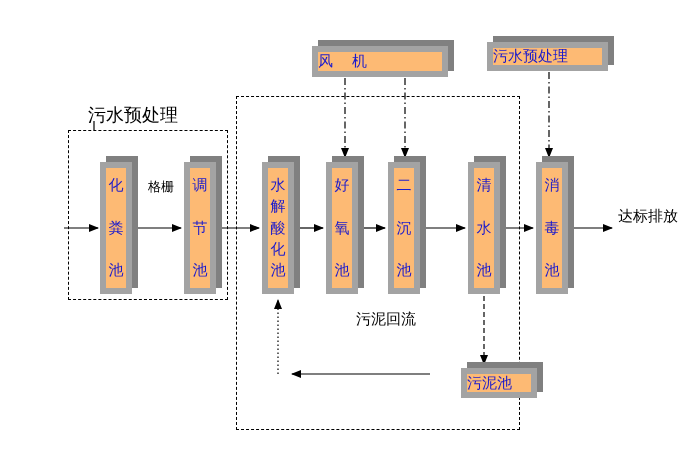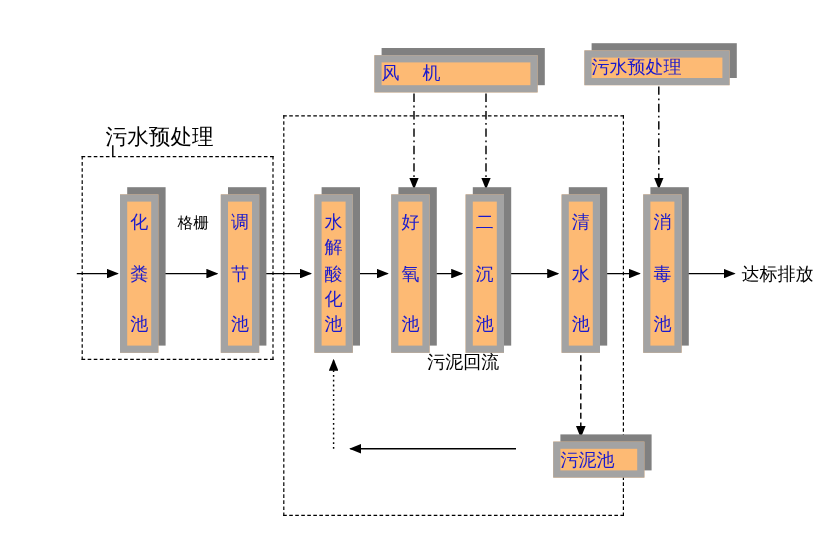--- a/index.html
+++ b/index.html
@@ -33,22 +33,22 @@
   }
   .fan    { left:312px; top:46px;  width:136px; height:31px; }
   .device { left:487px; top:42px;  width:121px; height:29px; }
   .sludge { left:430px; top:368px; width:76px;  height:30px;margin-left:31px; }
   .hbox-text { color:var(--tank-text,#1a1acd); font-size:15px; white-space:pre; line-height:1; }
 
   .label { position:absolute; color:#000; font-size:15px; line-height:1.15; }
   .label.pretreat      { left:88px;  top:105px; font-size:18px; }
   .label.inflow        { left:8px;   top:206px; line-height:21px; }
   .label.grid          { left:148px; top:180px; font-size:13px; }
-  .label.discharge     { left:618px; top:220px; }
-  .label.sludge-return { left:356px; top:294px; }
+  .label.discharge     { left:618px; top:208px; }
+  .label.sludge-return { left:356px; top:311px; }
 </style>
 </head>
 <body>
 
 <div class="canvas">
 
   <div class="dashed-box pre"></div>
   <div class="dashed-box main"></div>
 
   <svg class="lines" viewBox="0 0 700 450">

